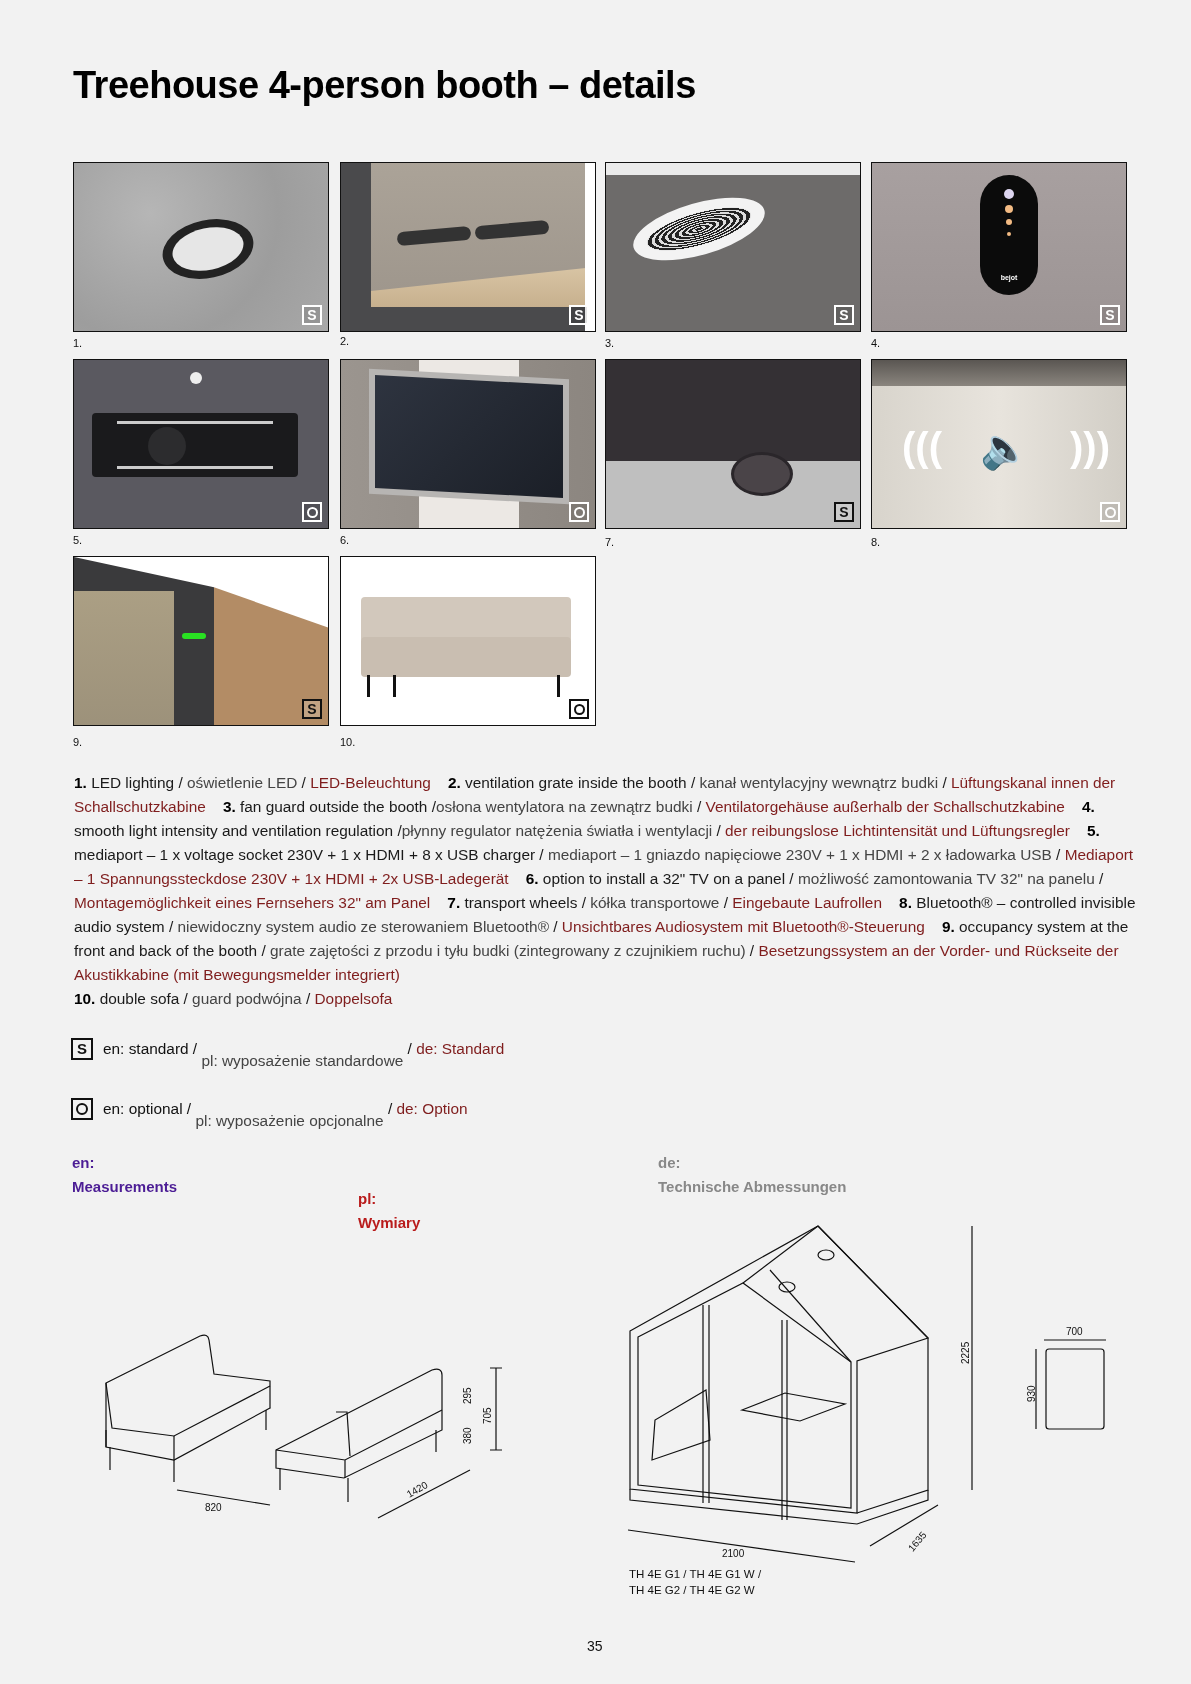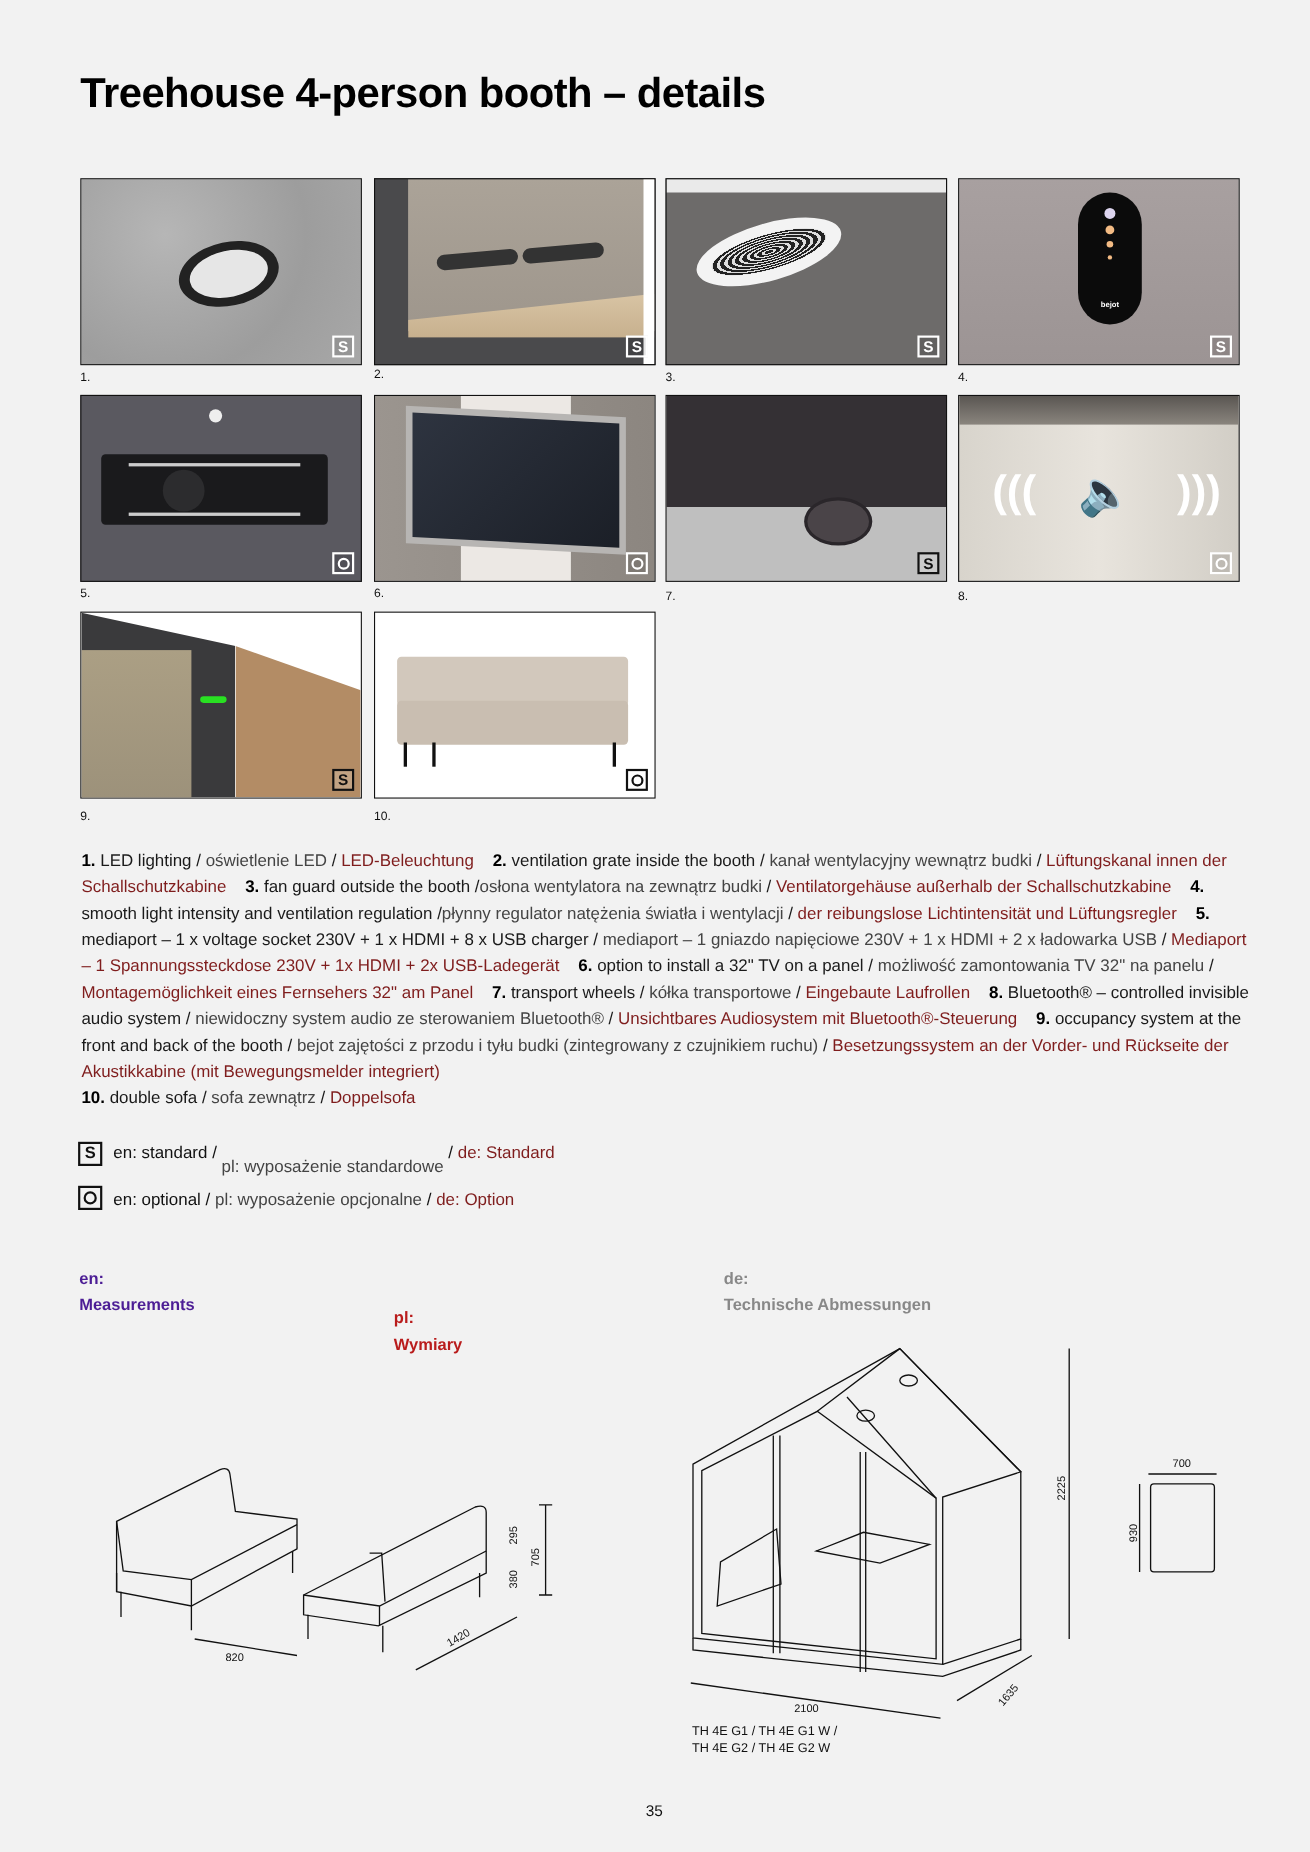--- a/index.html
+++ b/index.html
@@ -172,29 +172,29 @@
 
 <div class="desc">
   <span><b>1.</b> <span>LED lighting</span> / <span class="pl">oświetlenie LED</span> / <span class="de">LED-Beleuchtung</span></span>&nbsp;&nbsp;&nbsp;
   <span><b>2.</b> <span>ventilation grate inside the booth</span> / <span class="pl">kanał wentylacyjny wewnątrz budki</span> / <span class="de">Lüftungskanal innen der Schallschutzkabine</span></span>&nbsp;&nbsp;&nbsp;
   <span><b>3.</b> <span>fan guard outside the booth</span> /<span class="pl">osłona wentylatora na zewnątrz budki</span> / <span class="de">Ventilatorgehäuse außerhalb der Schallschutzkabine</span></span>&nbsp;&nbsp;&nbsp;
   <span><b>4.</b> <span>smooth light intensity and ventilation regulation</span> /<span class="pl">płynny regulator natężenia światła i wentylacji</span> / <span class="de">der reibungslose Lichtintensität und Lüftungsregler</span></span>&nbsp;&nbsp;&nbsp;
   <span><b>5.</b> <span>mediaport – 1 x voltage socket 230V + 1 x HDMI + 8 x USB charger</span> / <span class="pl">mediaport – 1 gniazdo napięciowe 230V + 1 x HDMI + 2 x ładowarka USB</span> / <span class="de">Mediaport – 1 Spannungssteckdose 230V + 1x HDMI + 2x USB-Ladegerät</span></span>&nbsp;&nbsp;&nbsp;
   <span><b>6.</b> <span>option to install a 32" TV on a panel</span> / <span class="pl">możliwość zamontowania TV 32" na panelu</span> / <span class="de">Montagemöglichkeit eines Fernsehers 32" am Panel</span></span>&nbsp;&nbsp;&nbsp;
   <span><b>7.</b> <span>transport wheels</span> / <span class="pl">kółka transportowe</span> / <span class="de">Eingebaute Laufrollen</span></span>&nbsp;&nbsp;&nbsp;
   <span><b>8.</b> <span>Bluetooth® – controlled invisible audio system</span> / <span class="pl">niewidoczny system audio ze sterowaniem Bluetooth®</span> / <span class="de">Unsichtbares Audiosystem mit Bluetooth®-Steuerung</span></span>&nbsp;&nbsp;&nbsp;
-  <span><b>9.</b> <span>occupancy system at the front and back of the booth</span> / <span class="pl">bejot zajętości z przodu i tyłu budki (zintegrowany z czujnikiem ruchu)</span> / <span class="de">Besetzungssystem an der Vorder- und Rückseite der Akustikkabine (mit Bewegungsmelder integriert)</span></span><br>
-  <span><b>10.</b> <span>double sofa</span> / <span class="pl">sofa zewnątrz</span> / <span class="de">Doppelsofa</span></span>
+  <span><b>9.</b> <span>occupancy system at the front and back of the booth</span> / <span class="pl">grate zajętości z przodu i tyłu budki (zintegrowany z czujnikiem ruchu)</span> / <span class="de">Besetzungssystem an der Vorder- und Rückseite der Akustikkabine (mit Bewegungsmelder integriert)</span></span><br>
+  <span><b>10.</b> <span>double sofa</span> / <span class="pl">guard podwójna</span> / <span class="de">Doppelsofa</span></span>
 </div>
 
 <div class="legend-row" style="top:1027px;">
   <span class="lb">S</span>
   <span>en: standard</span>&nbsp;/&nbsp;<span class="pl">pl: wyposażenie standardowe</span>&nbsp;/&nbsp;<span class="de">de: Standard</span>
 </div>
-<div class="legend-row" style="top:1057px;align-items:flex-end;">
+<div class="legend-row" style="top:1087px;">
   <span class="lb">
       <span class="ring"></span>
     </span>
   <span>en: optional</span>&nbsp;/&nbsp;<span class="pl">pl: wyposażenie opcjonalne</span>&nbsp;/&nbsp;<span class="de">de: Option</span>
 </div>
 
 <div class="mhdr" style="left:72px;color:#4c1d95;">
   <div>en:</div>
     <div>Measurements</div>
 </div>

